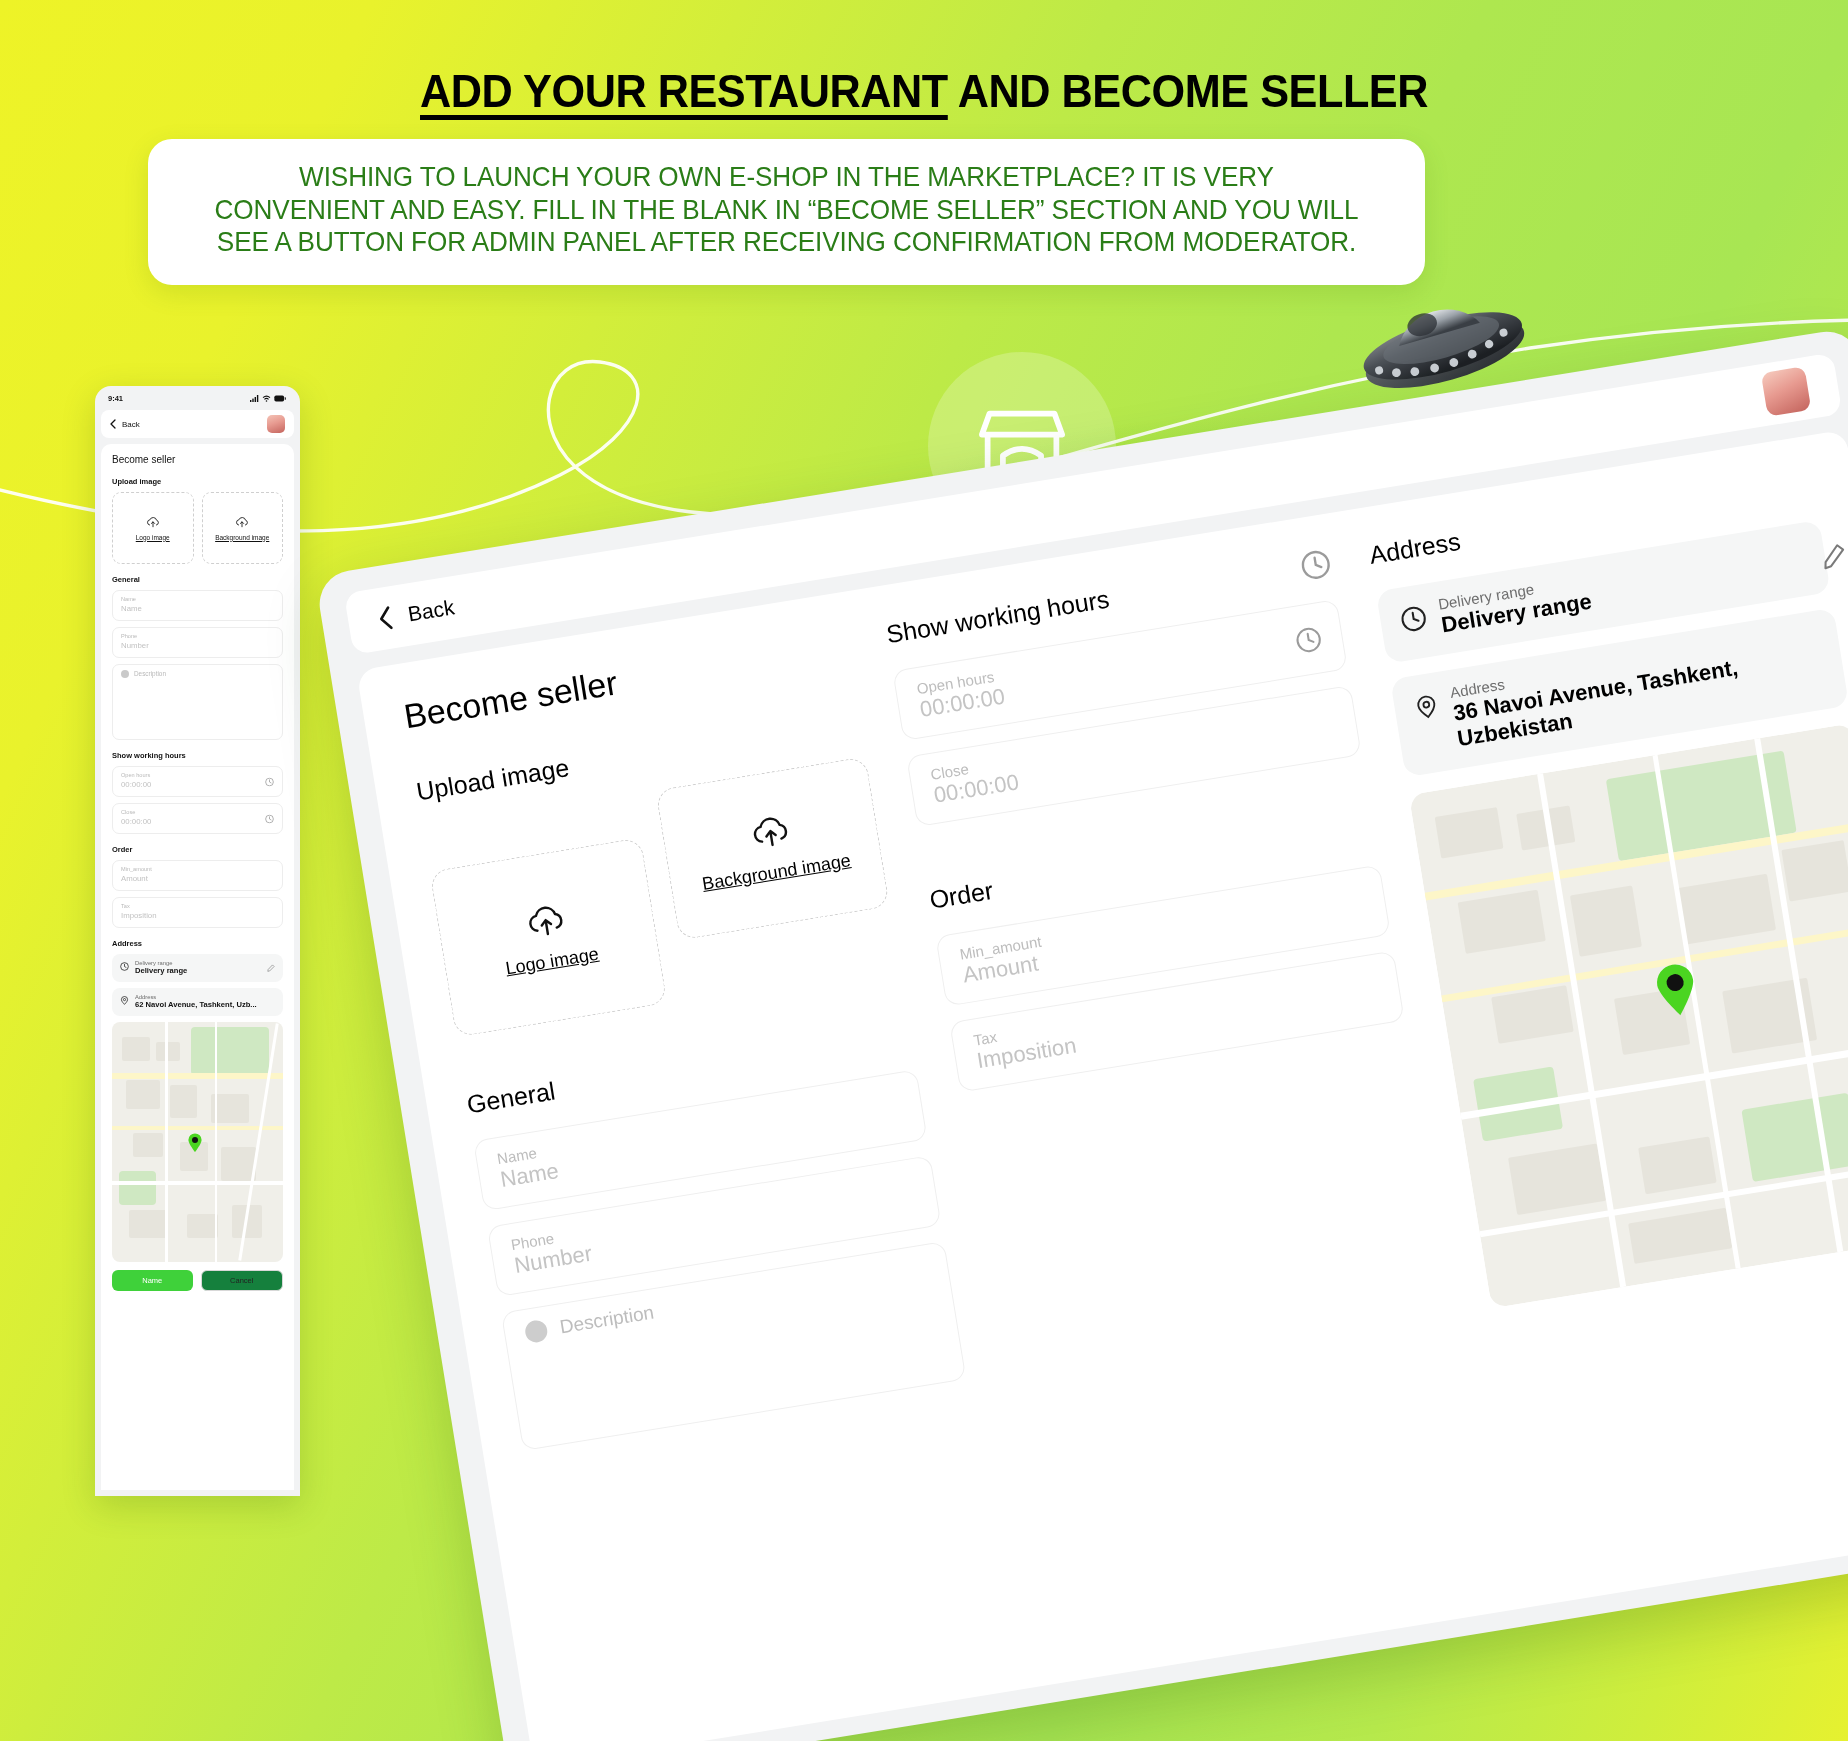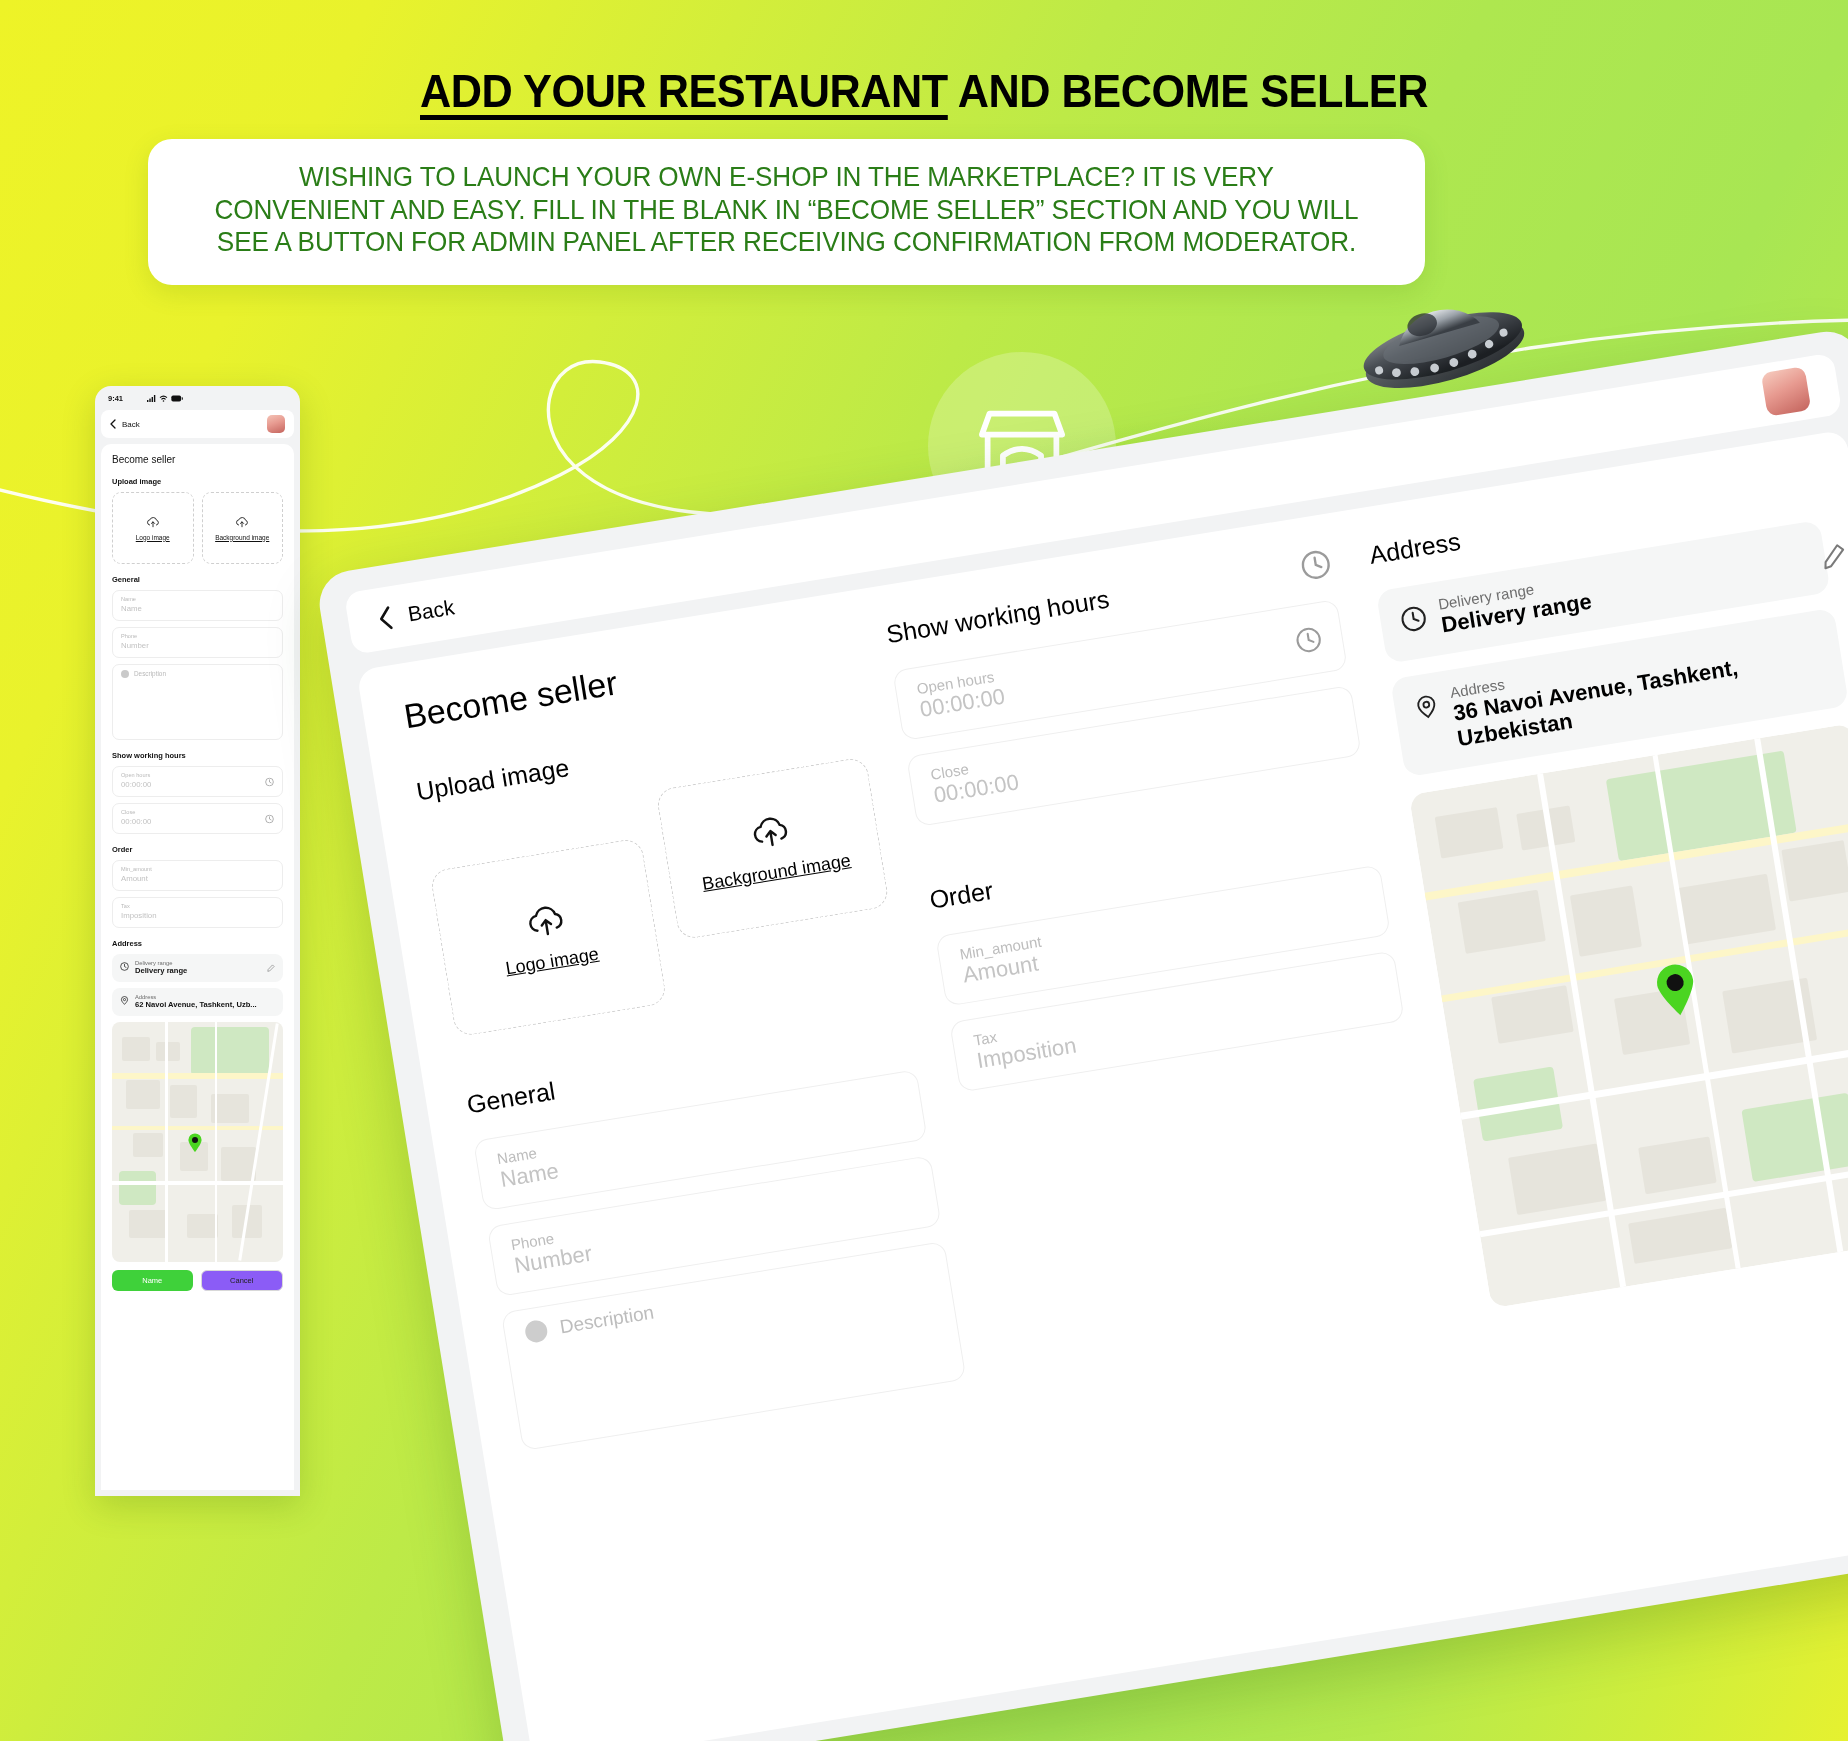--- a/index.html
+++ b/index.html
@@ -48,21 +48,21 @@
   
   #phone {
     position: absolute; left: 95px; top: 386px;
     width: 205px; height: 1110px;
     background: #f2f3f4; border-radius: 16px 16px 0 0;
     overflow: hidden;
     box-shadow: 0 10px 34px rgba(40,90,10,0.20);
     font-size: 7px; color: #111;
   }
   #phone-status { height: 24px; display: flex; align-items: center;
-    justify-content: flex-start; padding: 0 14px 0 13px; font-size: 7.5px; font-weight: 700; gap: 24px; }
+    justify-content: space-between; padding: 0 14px 0 13px; font-size: 7.5px; font-weight: 700; gap: 24px; }
   .status-right { display: flex; align-items: center; gap: 3px; }
   #phone-nav {
     margin: 0 6px; height: 28px; background: #fff; border-radius: 8px;
     display: flex; align-items: center; padding: 0 9px; justify-content: space-between;
   }
   #phone-nav .navleft { display: flex; align-items: center; gap: 6px; font-size: 8px; font-weight: 500; }
   .avatar { width: 18px; height: 18px; border-radius: 5px;
     background: linear-gradient(160deg,#f4c3b6 0%, #e79a90 45%, #c4645d 100%); }
   #phone-body {
     margin: 6px 6px 0; background: #fff; border-radius: 10px 10px 0 0;
@@ -97,21 +97,21 @@
   .addr-card .pen { position: absolute; right: 8px; top: 50%; transform: translateY(-50%); }
   #phone-map {
     height: 240px; border-radius: 8px; overflow: hidden; position: relative; margin-bottom: 8px;
   }
   #phone-footer {
     display: flex; gap: 8px; padding: 0 0 10px;
   }
   .btn { flex: 1; height: 21px; border-radius: 6px; display: flex; align-items: center;
     justify-content: center; font-size: 7.5px; font-weight: 500; }
   .btn-save { background: #3fd13a; color: #fff; }
-  .btn-cancel { background: #8b5cf6; color: #222; border: 1px solid #d8d8d8; }
+  .btn-cancel { background: #15803d; color: #222; border: 1px solid #d8d8d8; }
 
   
   .mapart { position: absolute; inset: 0; background: #f0efe9; }
   .mapart .blk { position: absolute; background: #e6e4dc; border-radius: 2px; }
   .mapart .green { position: absolute; background: #cfe8c2; border-radius: 4px; }
   .mapart .rd { position: absolute; background: #ffffff; }
   .mapart .rdY { position: absolute; background: #fdf6c8; }
   .pin { position: absolute; }
 
   

